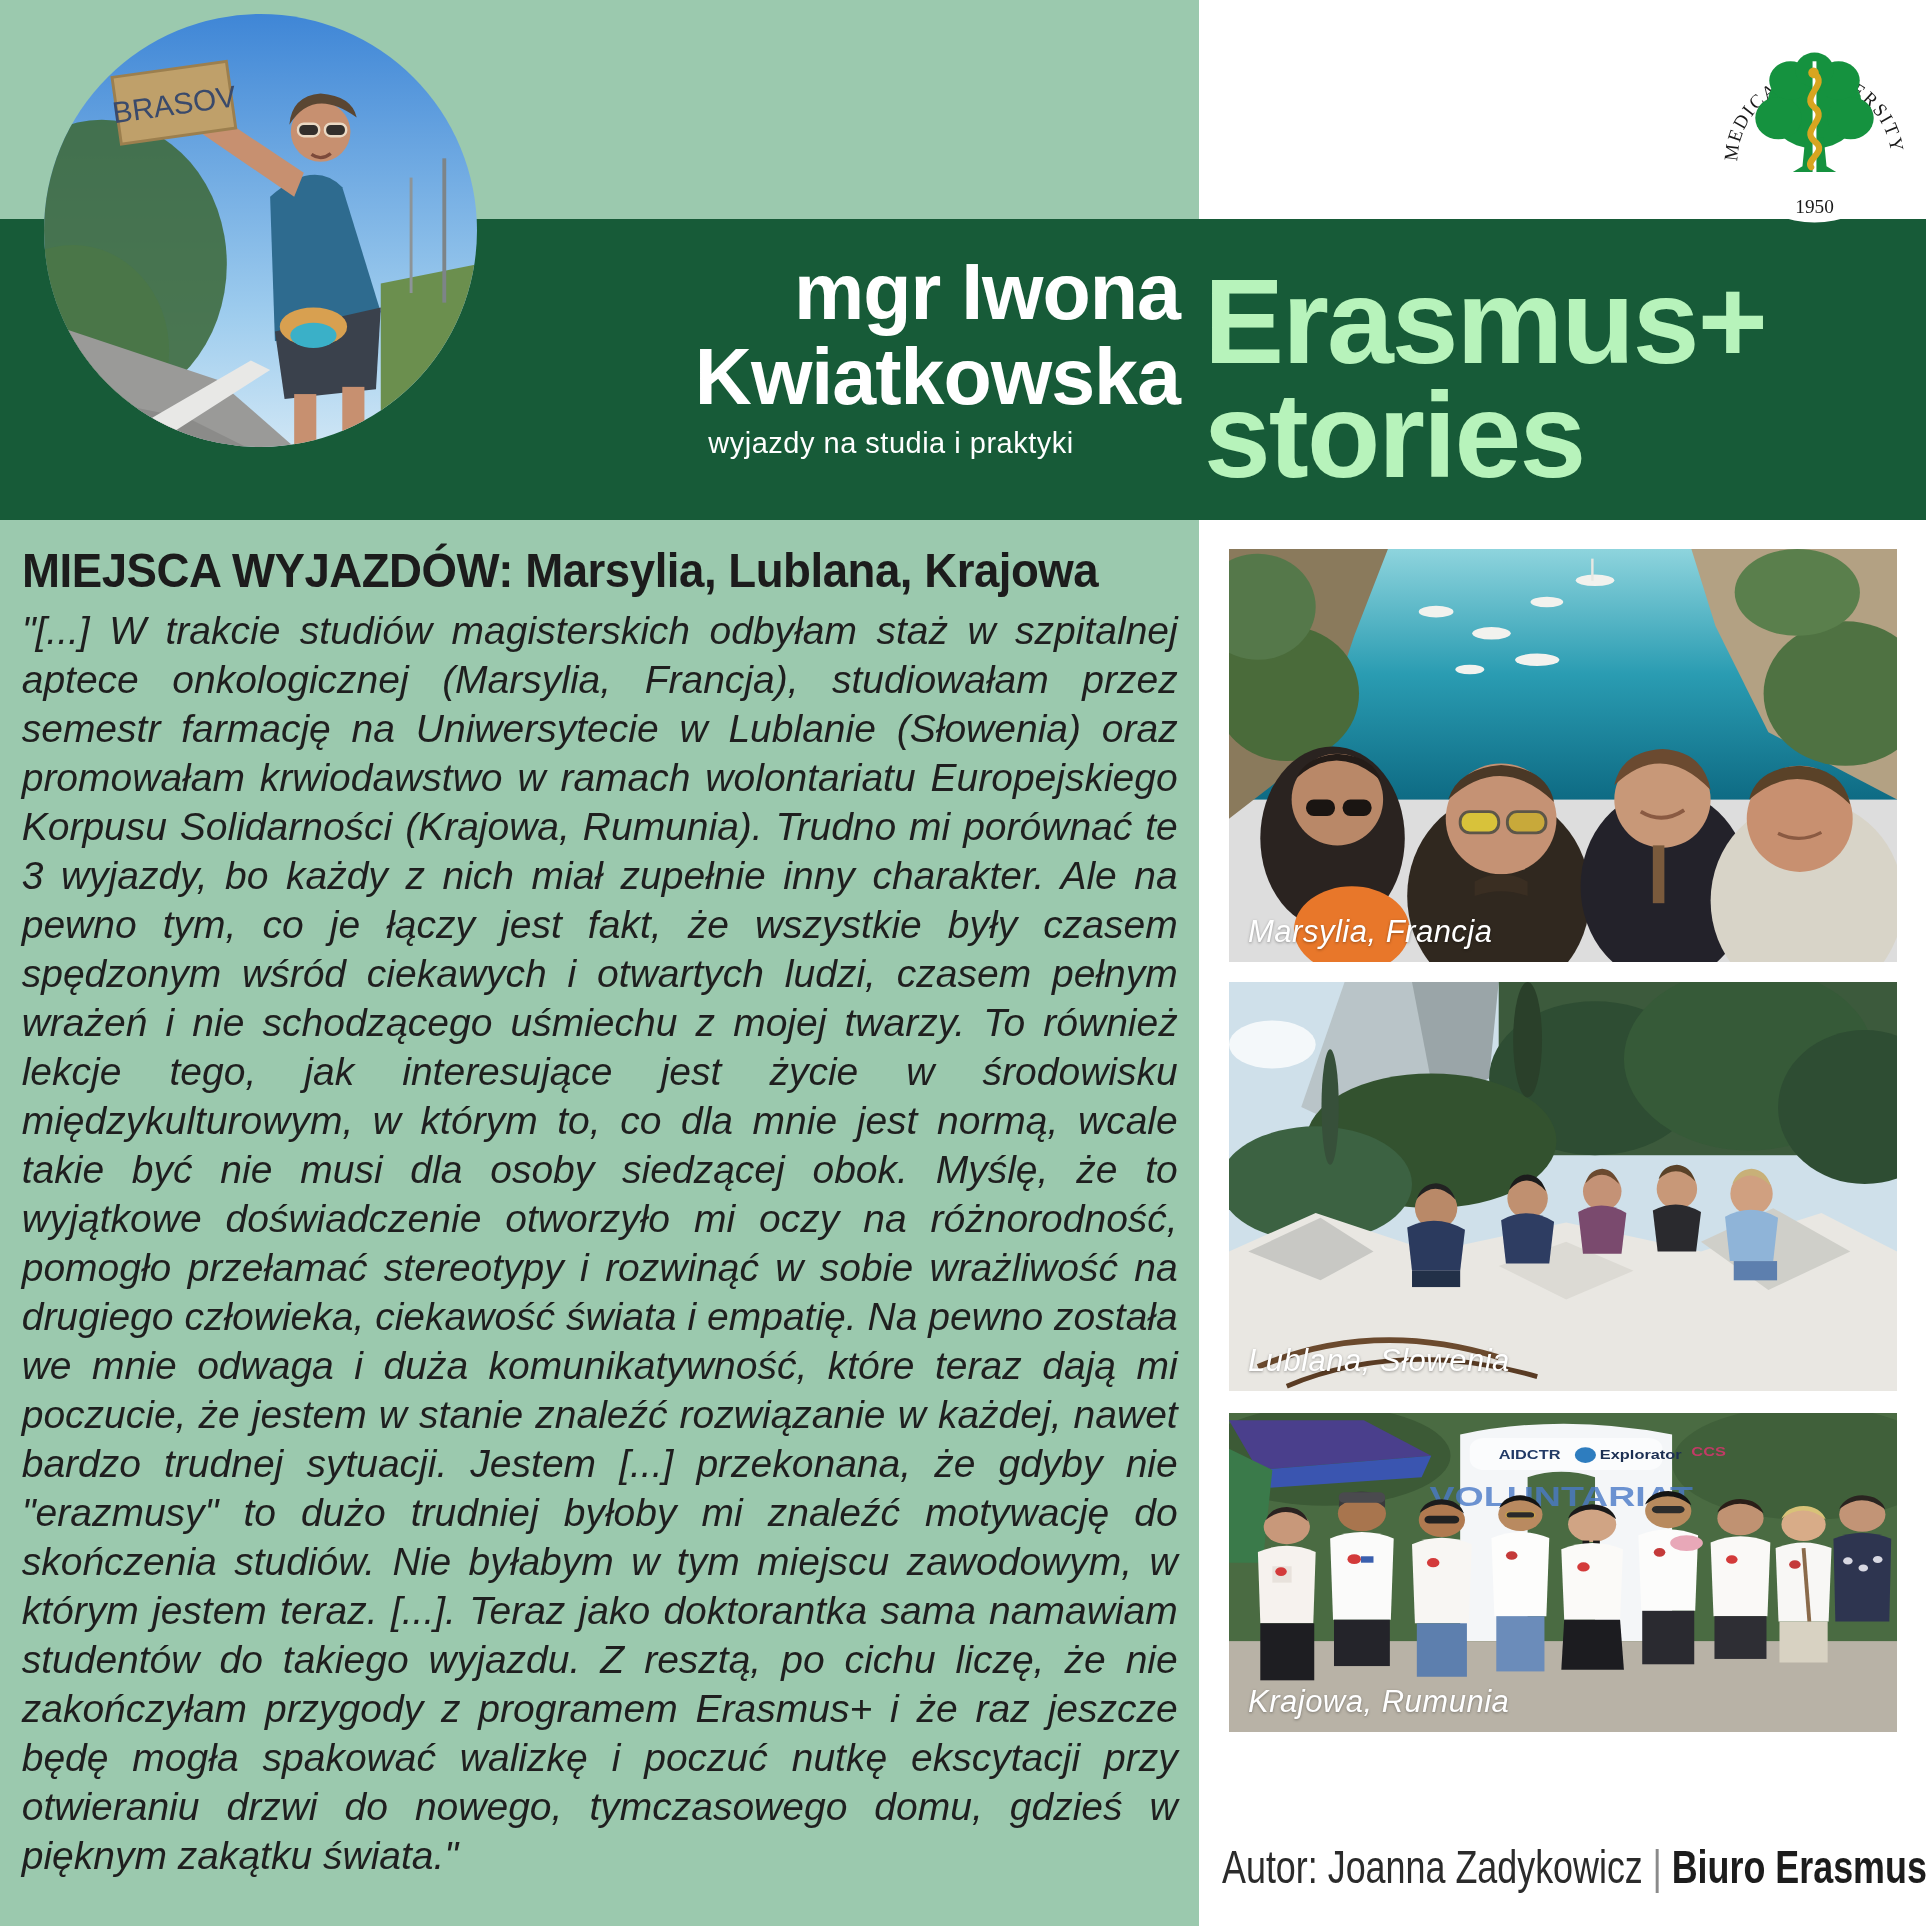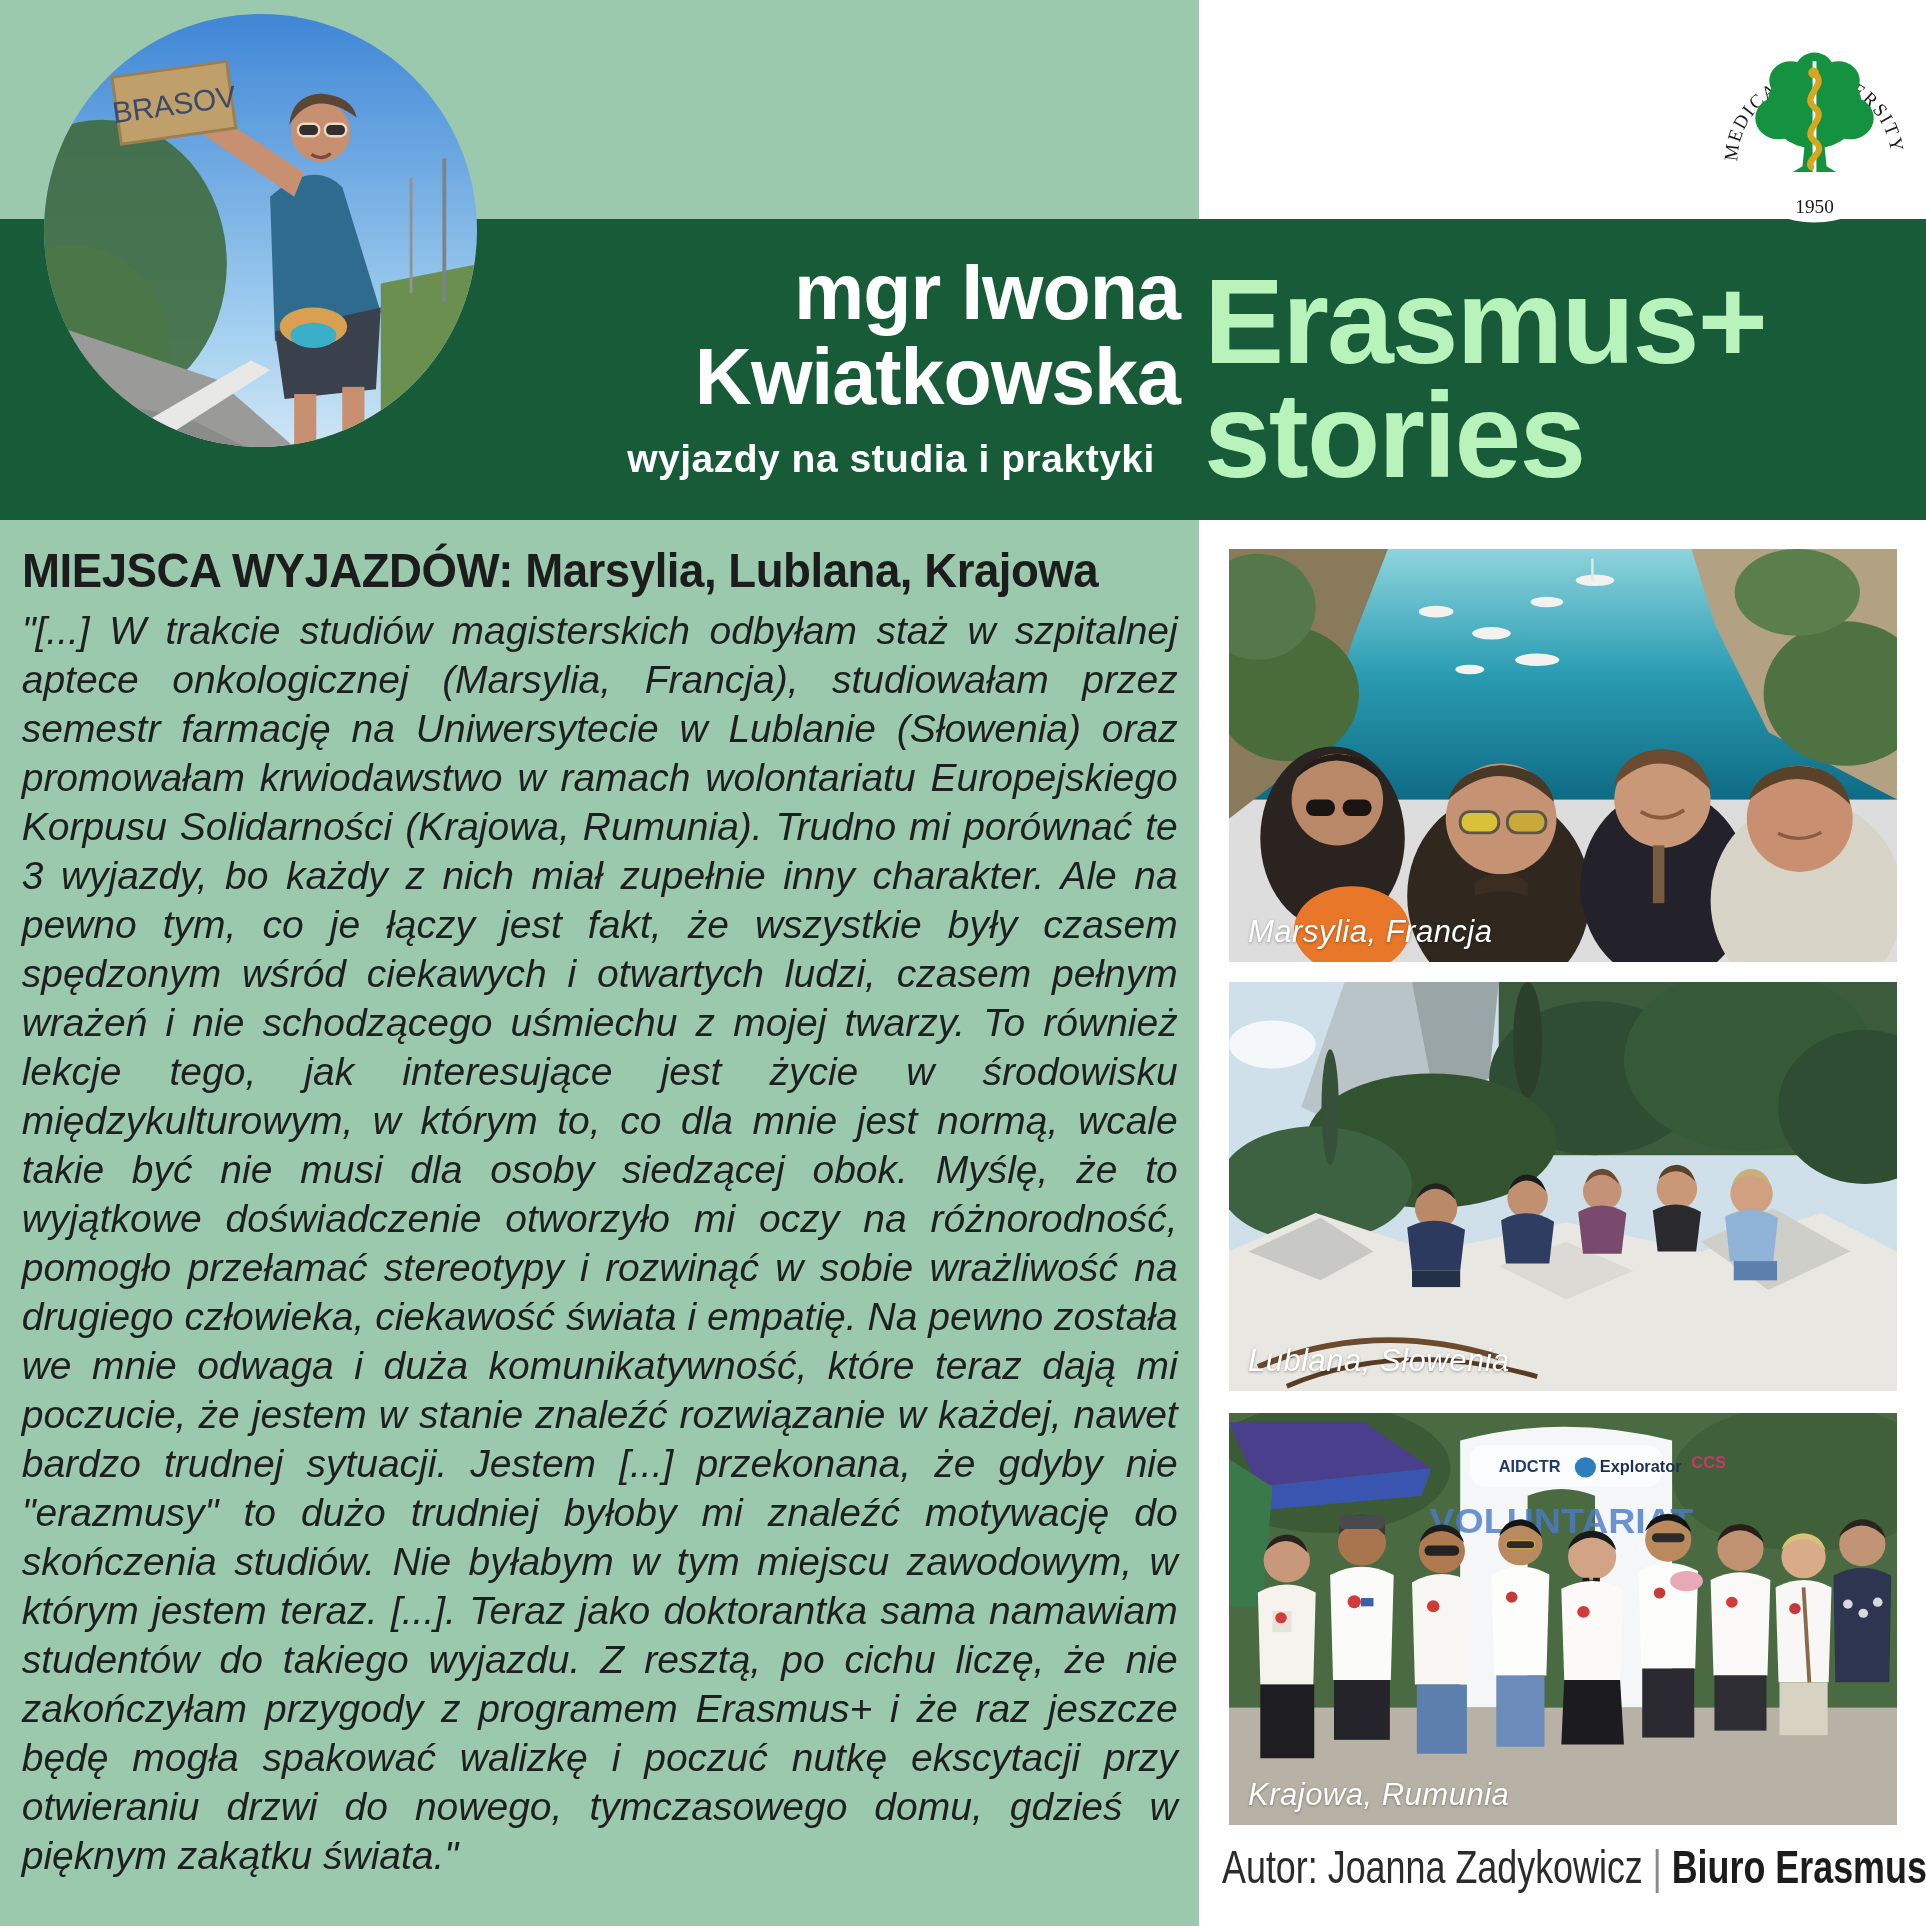--- a/index.html
+++ b/index.html
@@ -11,39 +11,39 @@
   .left-col{position:absolute;left:0;top:0;width:1199px;height:1926px;background:#9bc9ae;}
   .right-col{position:absolute;left:1199px;top:0;width:727px;height:1926px;background:#ffffff;}
   
   .band{position:absolute;left:0;top:219px;width:1926px;height:301px;background:#175b38;}
   
   .avatar{position:absolute;left:44px;top:13.5px;width:433px;height:433px;border-radius:50%;overflow:hidden;z-index:5;}
   .avatar svg{display:block;width:100%;height:100%;}
   
   .name-block{position:absolute;left:602px;top:249px;width:578px;z-index:6;text-align:center;color:#ffffff;}
   .person-name{font-size:79px;font-weight:bold;line-height:1.08;letter-spacing:-1px;text-align:right;}
-  .person-subtitle{margin-top:17px;font-size:39px;font-weight:700;letter-spacing:0.5px;}
+  .person-subtitle{margin-top:7px;font-size:29px;font-weight:400;letter-spacing:0.5px;}
   
   .program-title{position:absolute;left:1204px;top:264px;width:674px;z-index:6;
     color:#b7f3bb;font-size:120px;font-weight:bold;line-height:0.95;letter-spacing:-1.9px;}
   
   .logo{position:absolute;left:1711px;top:17px;width:207px;height:207px;z-index:6;}
   .logo svg{display:block;width:100%;height:100%;}
   
   .heading{position:absolute;left:21.7px;top:543px;width:1175px;z-index:4;
     color:#1c1c1c;font-size:48px;font-weight:bold;white-space:nowrap;
     transform:scaleX(0.95);transform-origin:left center;letter-spacing:-0.5px;}
   .quote{position:absolute;left:21.7px;top:606px;width:1156px;z-index:4;
     color:#1f1f1f;font-size:39px;line-height:49px;font-style:italic;text-align:justify;}
   
   .photo{position:absolute;left:1229px;width:668px;overflow:hidden;z-index:4;background:#ddd;}
   .photo svg{display:block;width:100%;height:100%;}
   .photo-1{top:549px;height:413px;}
   .photo-2{top:982px;height:409px;}
-  .photo-3{top:1413px;height:412px;}
+  .photo-3{top:1413px;height:319px;}
   .photo-caption{position:absolute;left:19px;bottom:12.5px;color:#ffffff;
     font-size:31px;font-style:italic;letter-spacing:0.5px;text-shadow:0 1px 2.9px rgba(0,0,0,0.35);}
   
   .credit{position:absolute;left:1222px;top:1840px;width:770px;z-index:4;white-space:nowrap;
     font-size:46px;color:#2b2b2b;transform:scaleX(0.78);transform-origin:left center;}
   .credit .sep{color:#8a8a8a;padding:0 12.5px;font-weight:300;}
   .credit .office{font-weight:bold;color:#1c1c1c;}
 </style>
 </head>
 <body>

